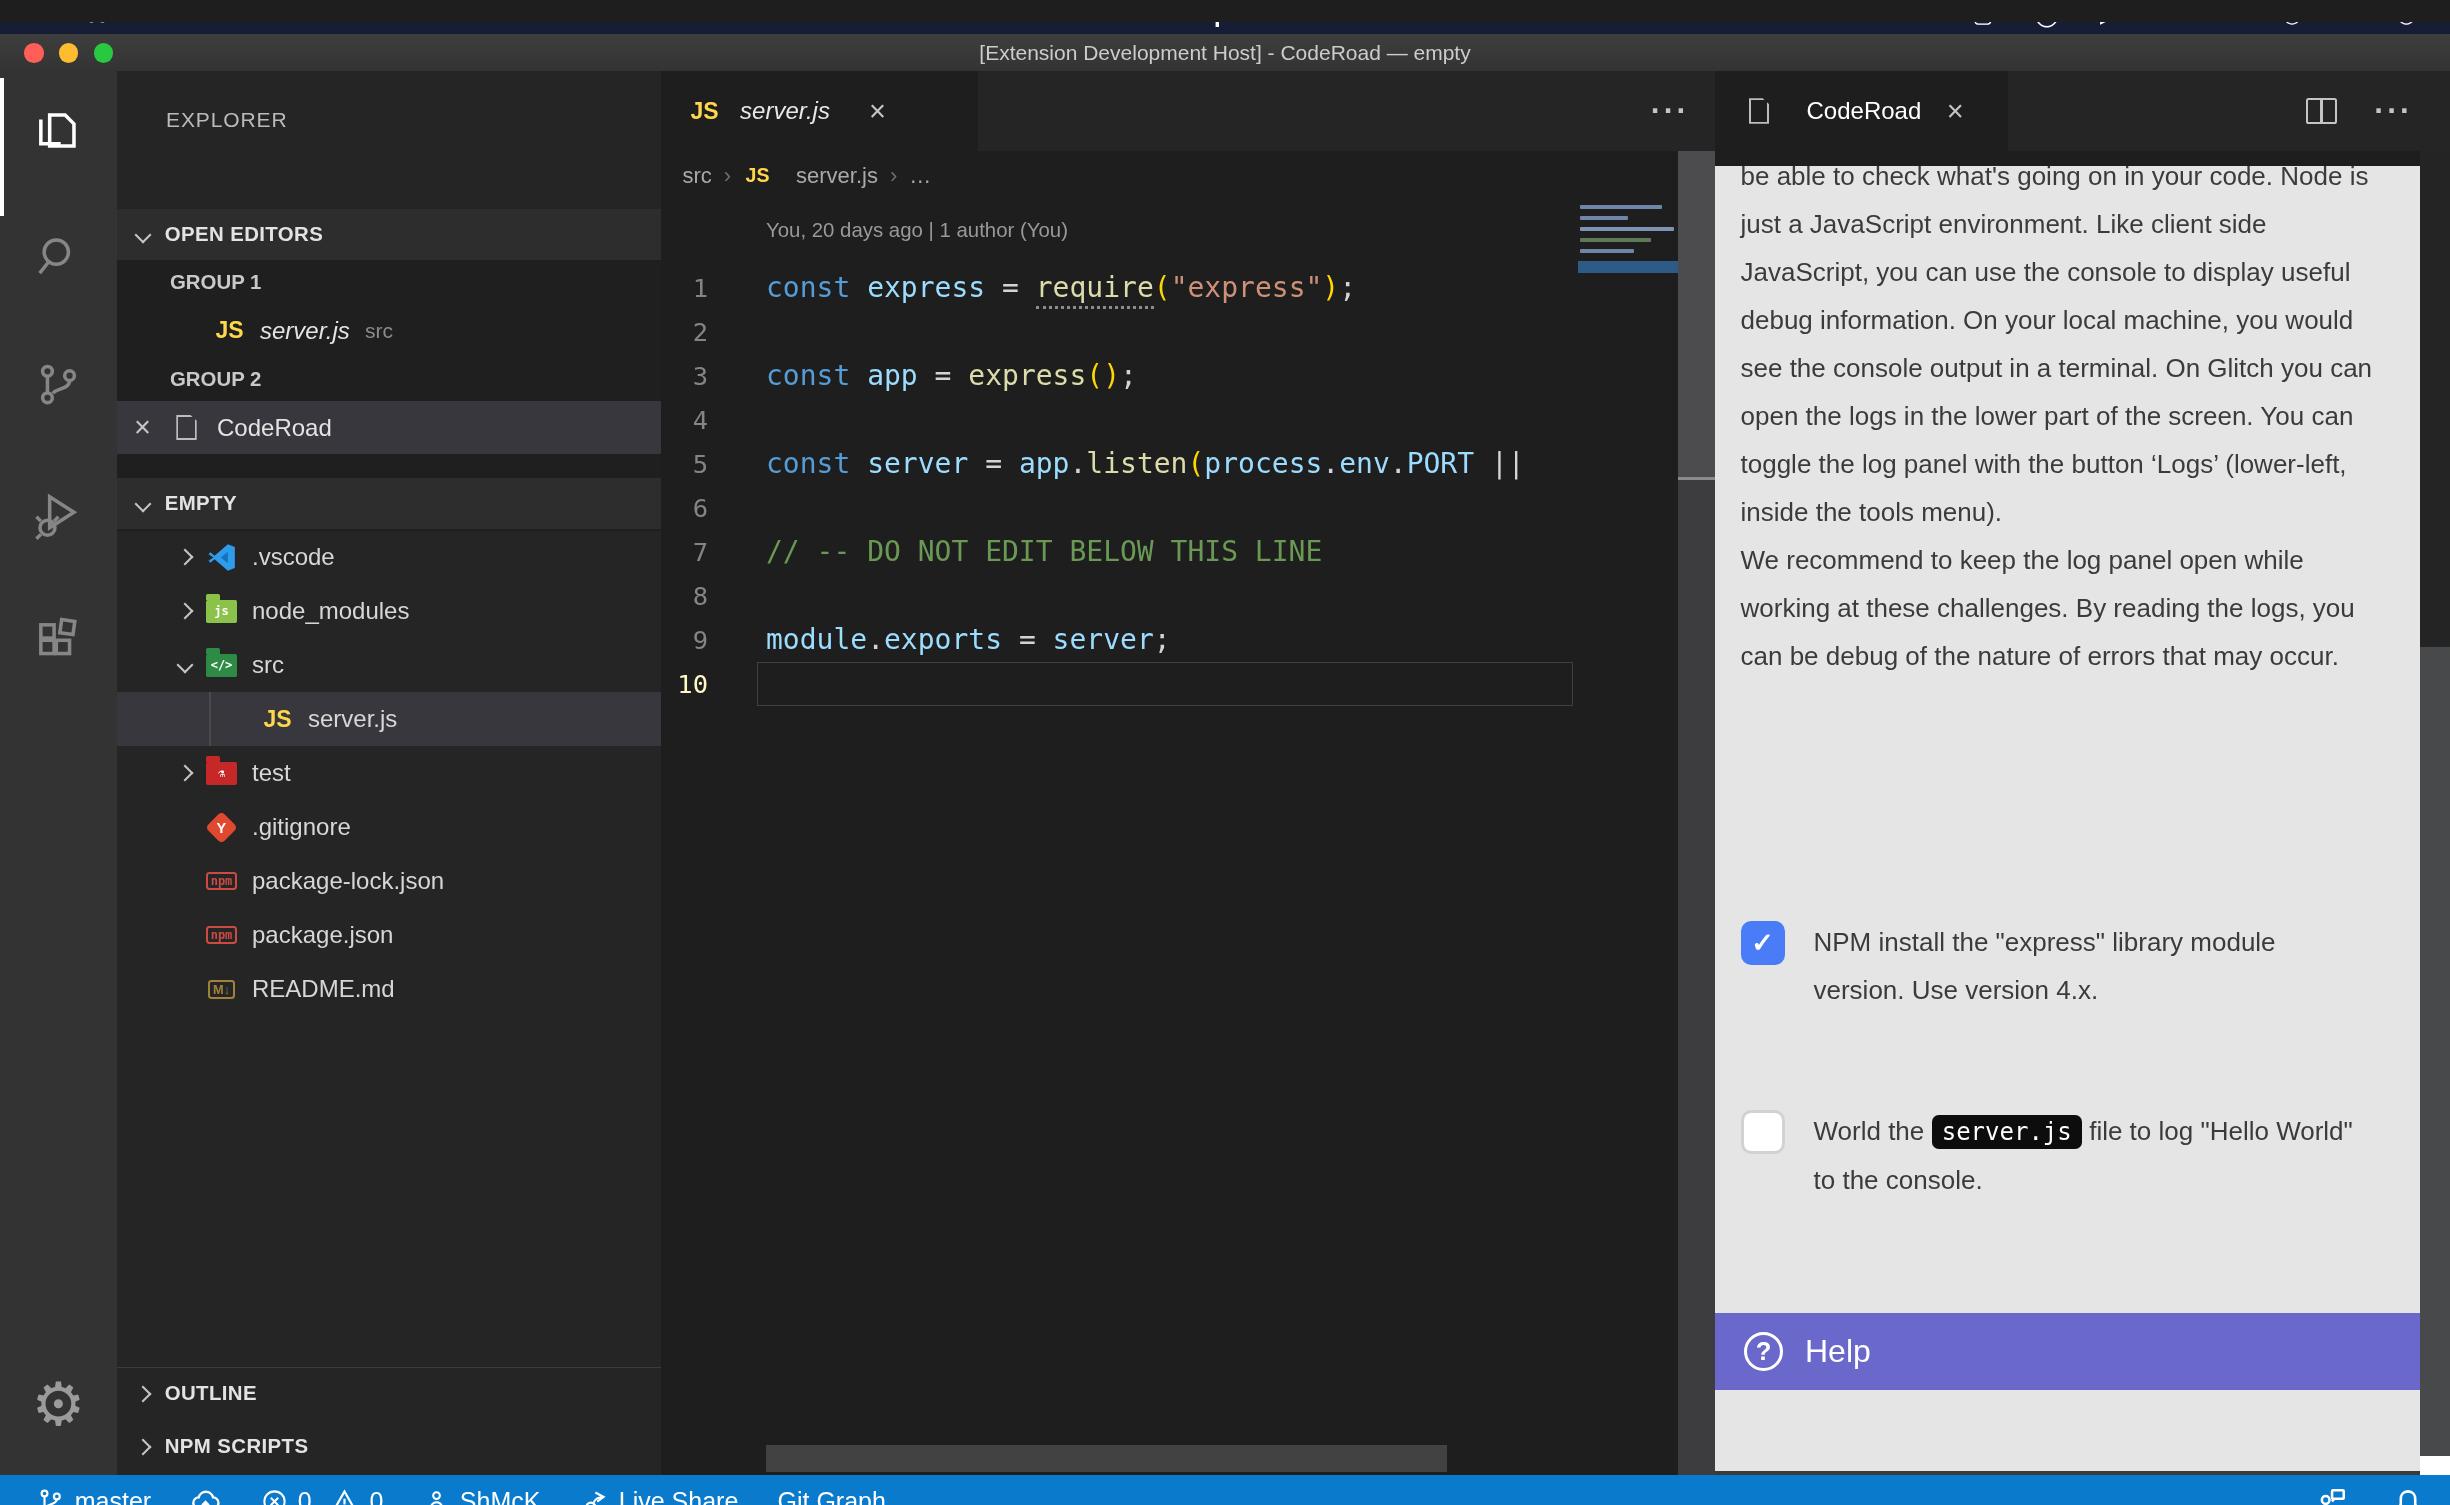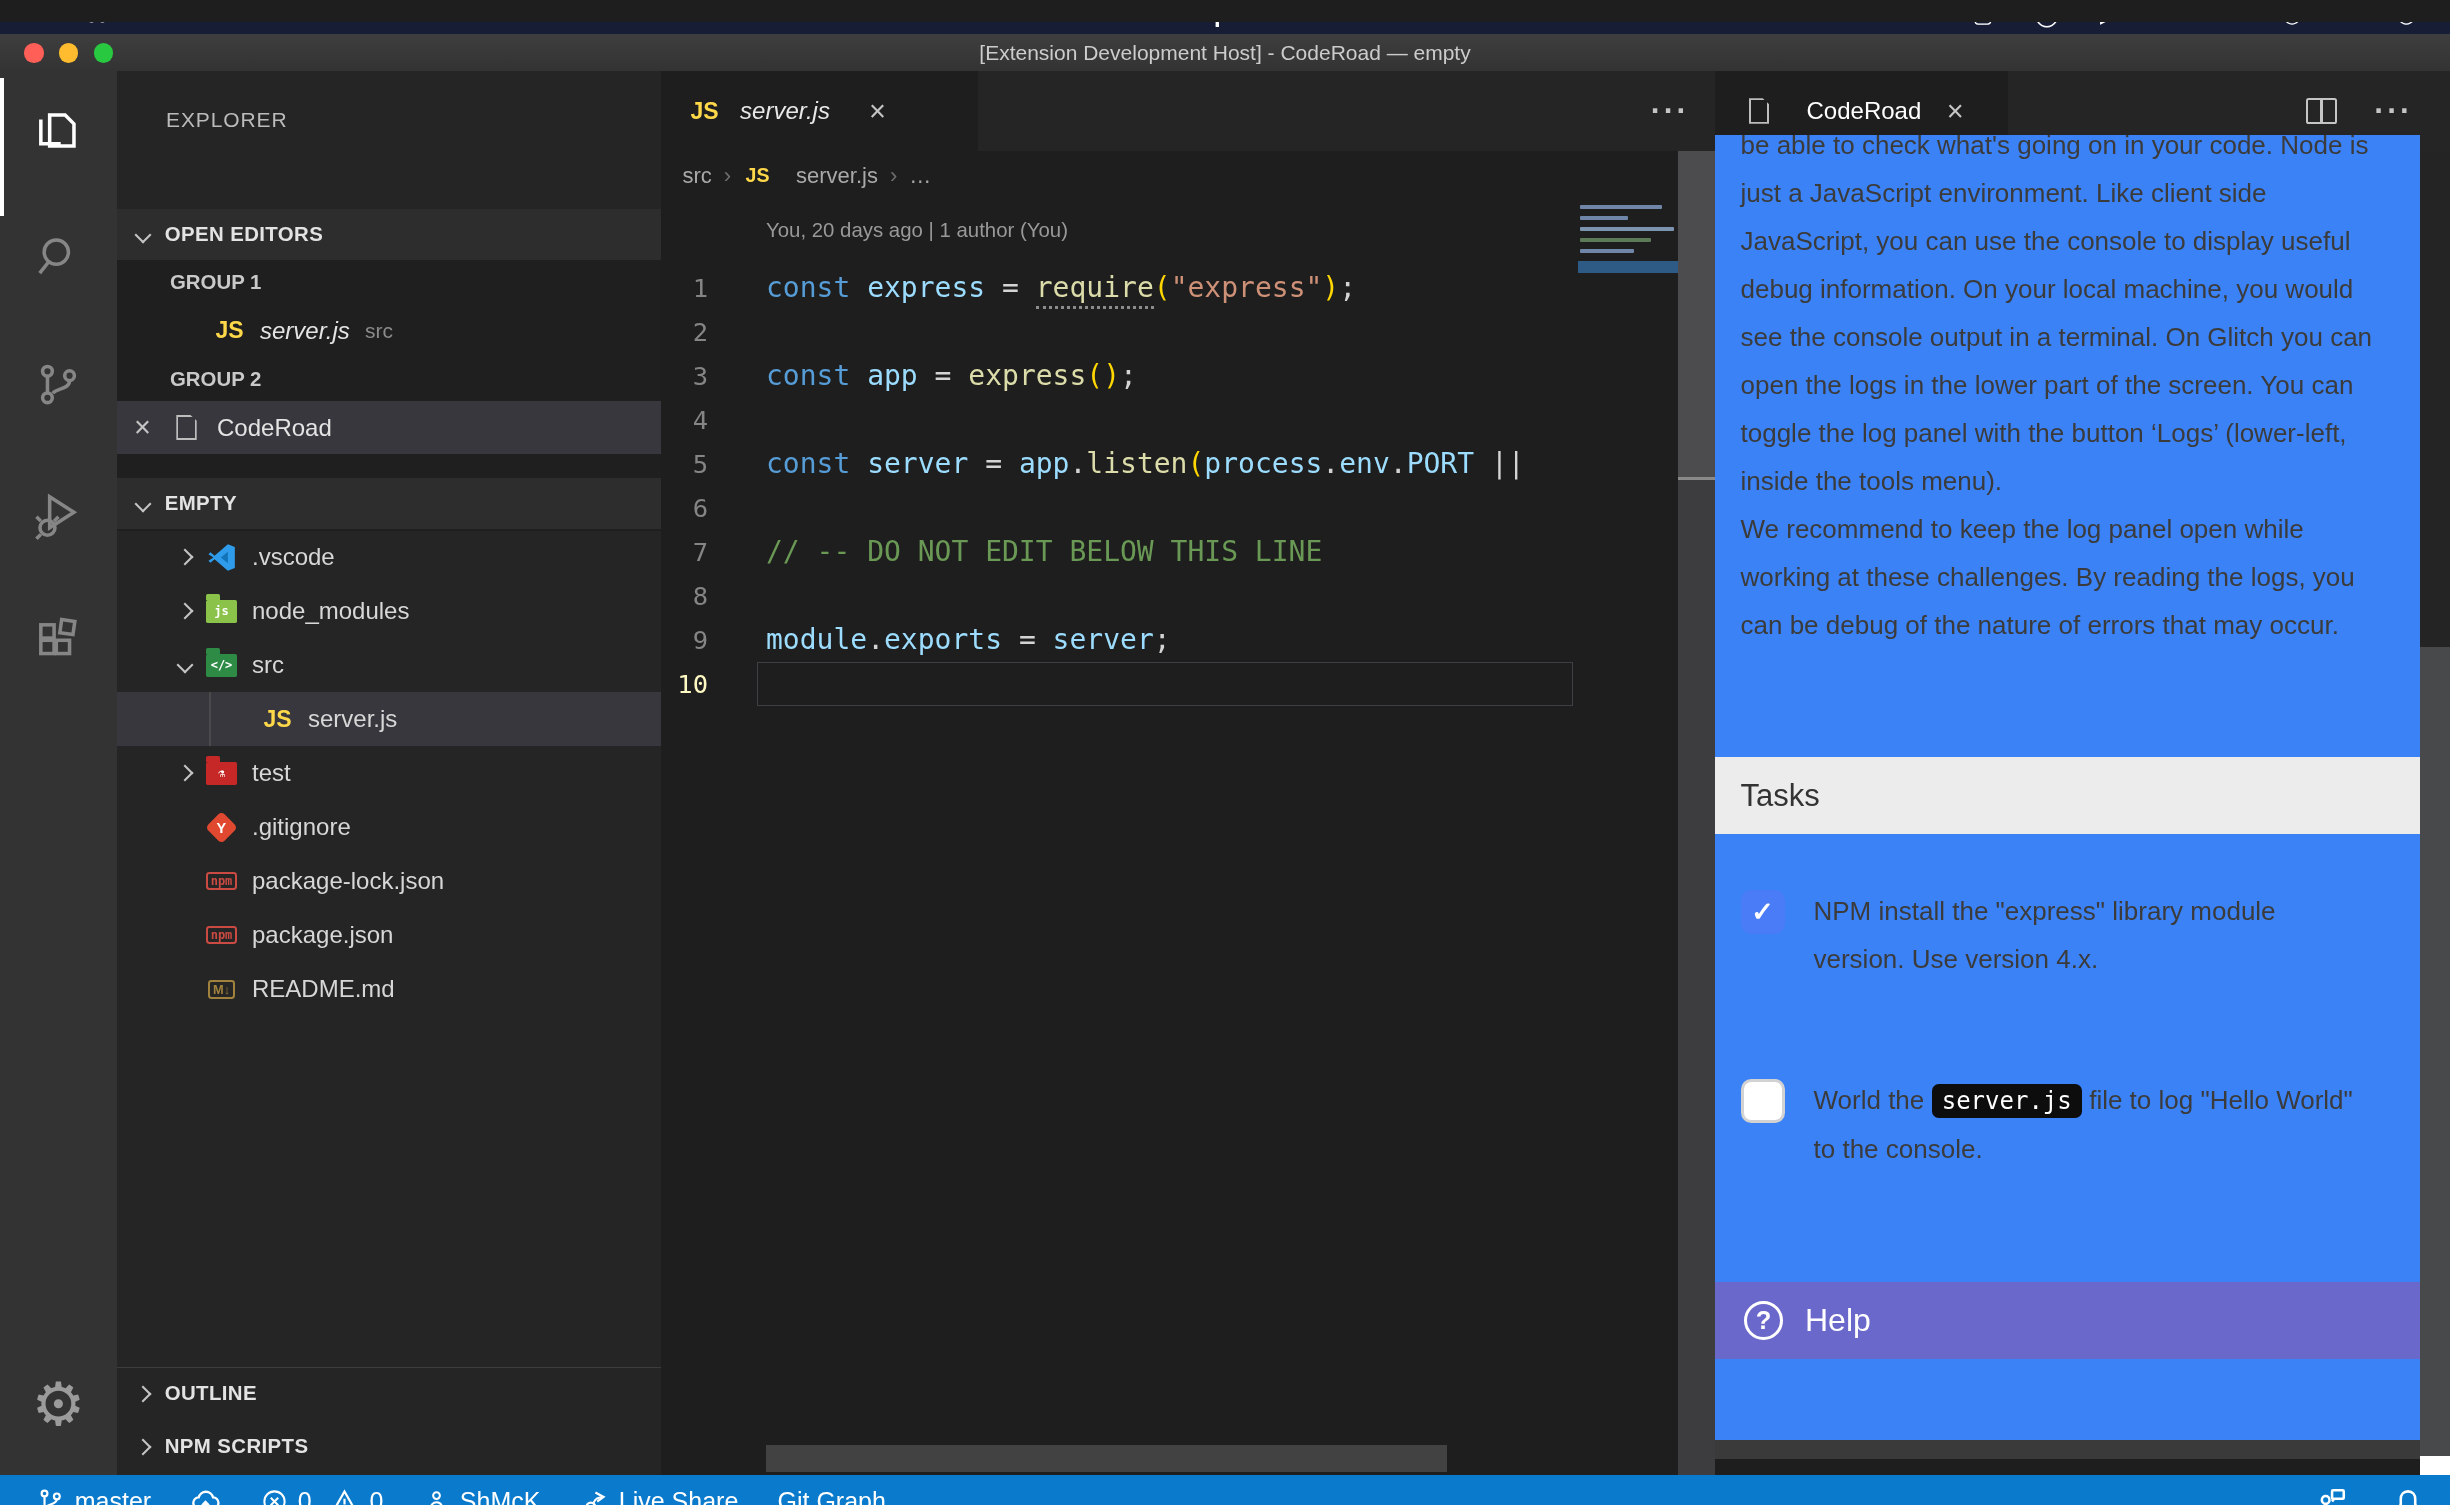--- a/index.html
+++ b/index.html
@@ -89,21 +89,21 @@
   
   .panel-tabbar { position:absolute; left:1715px; top:49px; width:735px; height:80px; background:#252526; }
   .panel-tab { position:absolute; left:0; top:0; width:293px; height:80px; background:#1e1e1e; display:flex; align-items:center; padding-left:25.5px; gap:17px; }
   .panel-tab .label { font-size:24px; color:#ffffff; }
   .panel-tab .x { font-size:29px; color:#c5c5c5; margin-left:8.5px; }
   .panel-actions { position:absolute; right:37px; top:0; height:80px; display:flex; align-items:center; gap:37px; color:#c5c5c5; }
   .split-icon { width:31px; height:25.5px; border:2.6px solid #c5c5c5; border-radius:2.6px; position:relative; }
   .split-icon::after { content:''; position:absolute; left:12px; top:0; bottom:0; width:2.6px; background:#c5c5c5; }
   .dots { font-size:31px; font-weight:bold; letter-spacing:2.6px; }
 
-  .webview { position:absolute; left:1715px; top:113px; width:705px; height:1324px; background:#3b82f6; overflow:hidden; }
+  .webview { position:absolute; left:1715px; top:144px; width:705px; height:1324px; background:#e5e5e5; overflow:hidden; }
   .wv-text { position:absolute; left:0; top:0; width:705px; height:606px; overflow:hidden; }
   .wv-text-inner { margin-top:-13.6px; padding:0 29px 0 25.5px; color:#3b3b3b; font-size:26px; line-height:48px; }
   .wv-text-inner p { margin:0; }
   .tasks-header { position:absolute; left:0; top:622px; width:705px; height:77px; background:#ececec; display:flex; align-items:center; padding-left:25.5px; font-size:31px; color:#333333; }
   .task-row { position:absolute; left:25.5px; width:655px; display:flex; gap:29px; }
   .task-row .text { font-size:26px; line-height:48px; color:#3b3b3b; width:544px; }
   .checkbox { flex:0 0 44px; width:44px; height:44px; border-radius:10.2px; margin-top:3.4px; }
   .checkbox.checked { background:#4a7cf7; color:#ffffff; display:flex; align-items:center; justify-content:center; font-size:27px; font-weight:bold; }
   .checkbox.unchecked { background:#ffffff; border:3.4px solid #d2d2d2; }
   .code-chip { font-family:"DejaVu Sans Mono",monospace; background:#0d0d0d; color:#ffffff; font-size:24px; padding:2.6px 10.2px; border-radius:6.8px; }
@@ -408,21 +408,20 @@
   </div>
 
   <div class="webview">
     <div class="wv-text">
       <div class="wv-text-inner">
         <p>be able to check what's going on in your code. Node is just a JavaScript environment. Like client side JavaScript, you can use the console to display useful debug information. On your local machine, you would see the console output in a terminal. On Glitch you can open the logs in the lower part of the screen. You can toggle the log panel with the button ‘Logs’ (lower-left, inside the tools menu).</p>
         <p>We recommend to keep the log panel open while working at these challenges. By reading the logs, you can be debug of the nature of errors that may occur.</p>
       </div>
     </div>
 
-    <div class="tasks-header">Tasks</div>
 
     <div id="task-rows">
         <div class="task-row" style="top: 752px;">
           <span class="checkbox checked">✓</span>
           <span class="text"><span>NPM install the "express" library module version. Use version 4.x.</span></span>
         </div>
         <div class="task-row" style="top: 941px;">
           <span class="checkbox unchecked"></span>
           <span class="text"><span>World the </span><span class="code-chip">server.js</span><span> file to log "Hello World" to the console.</span></span>
         </div>

